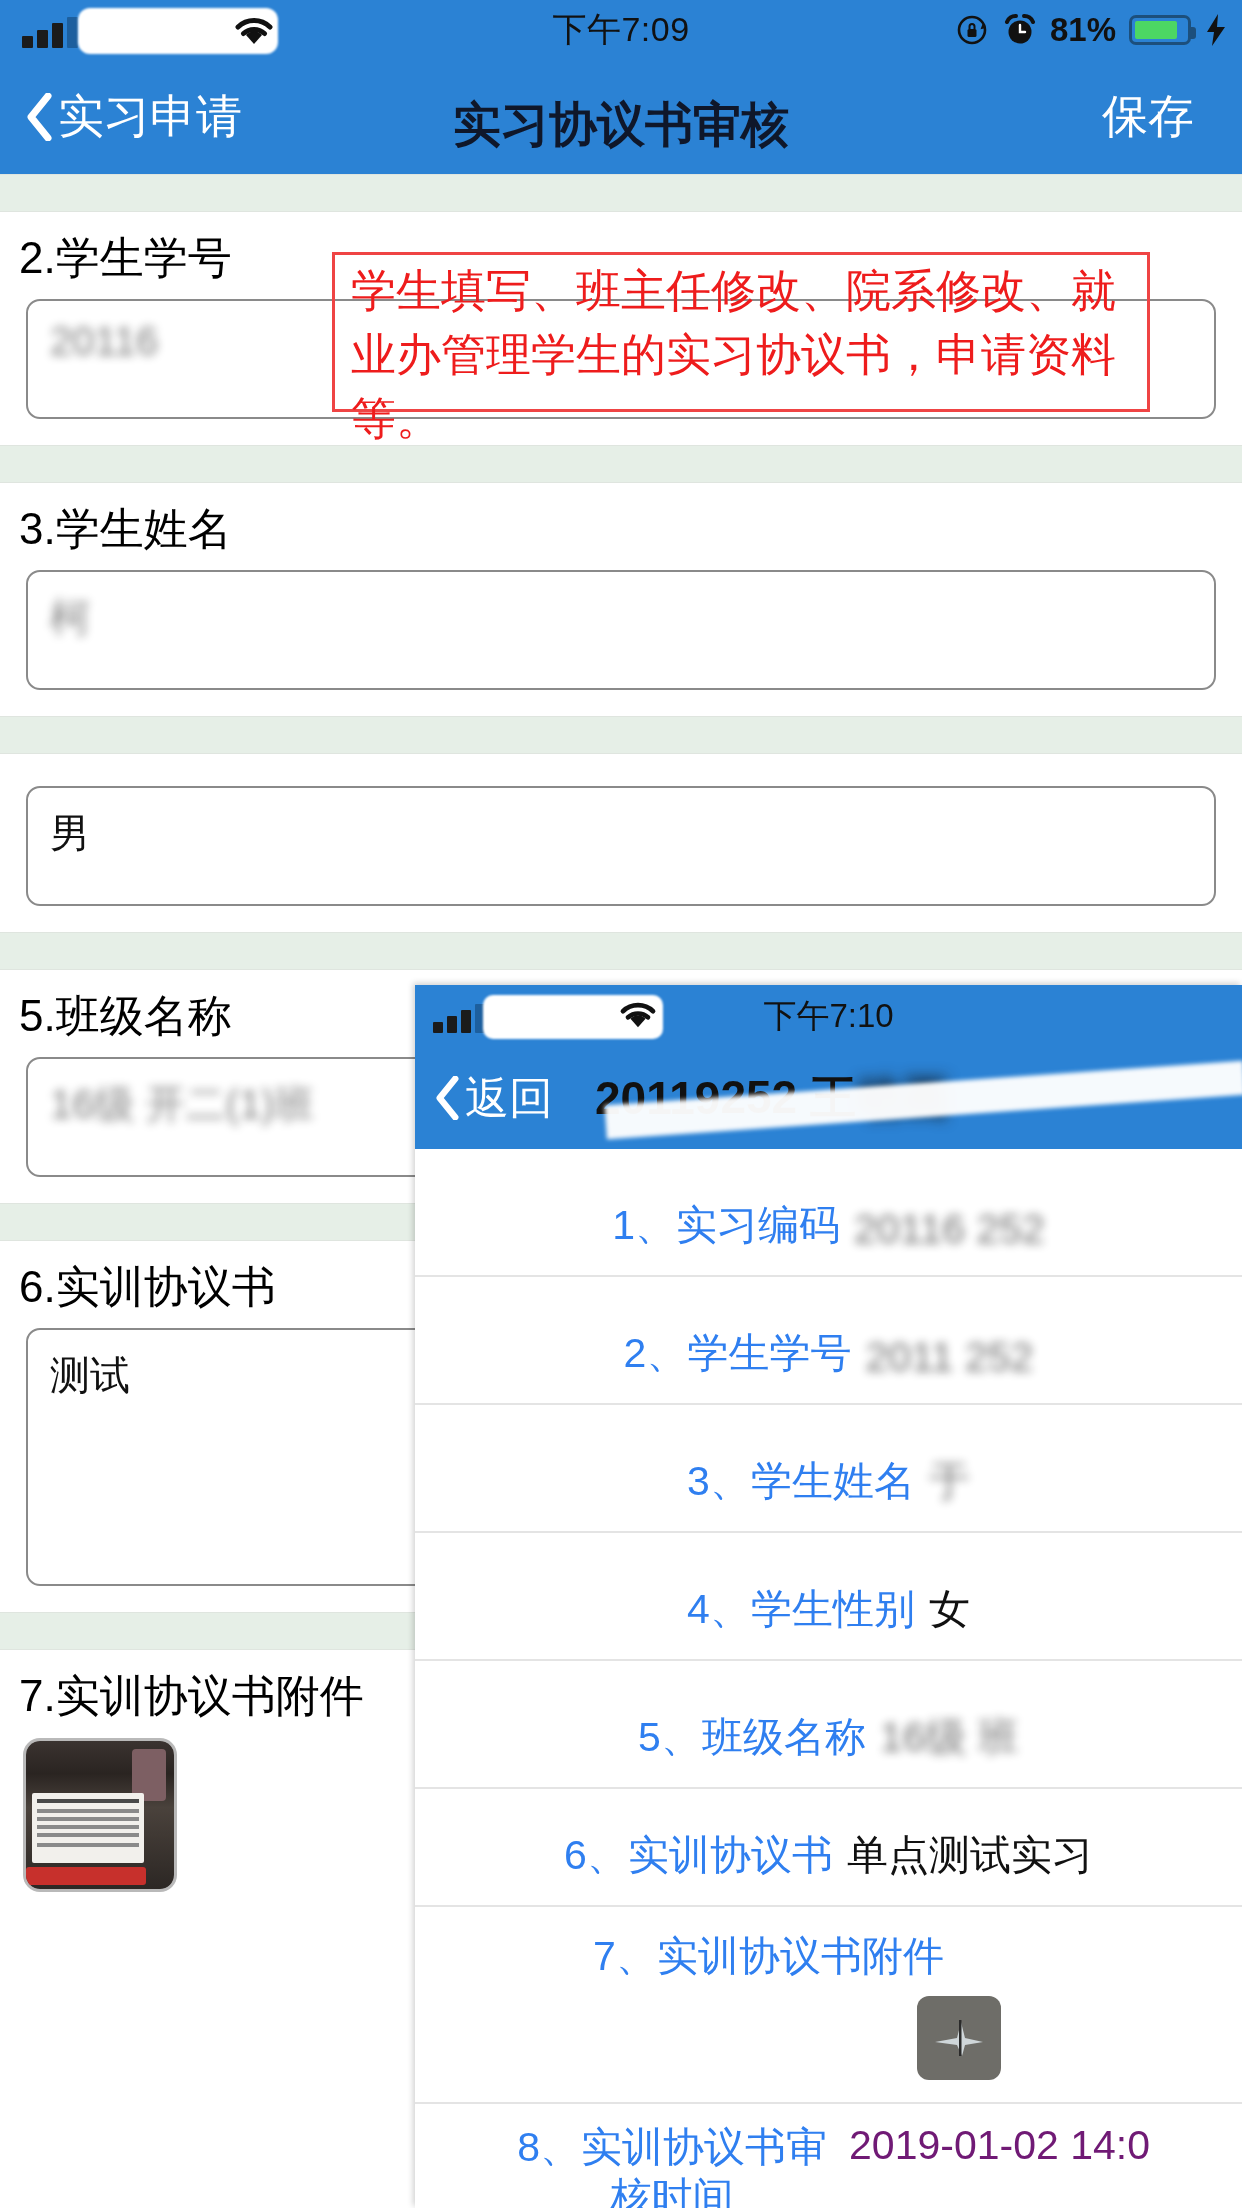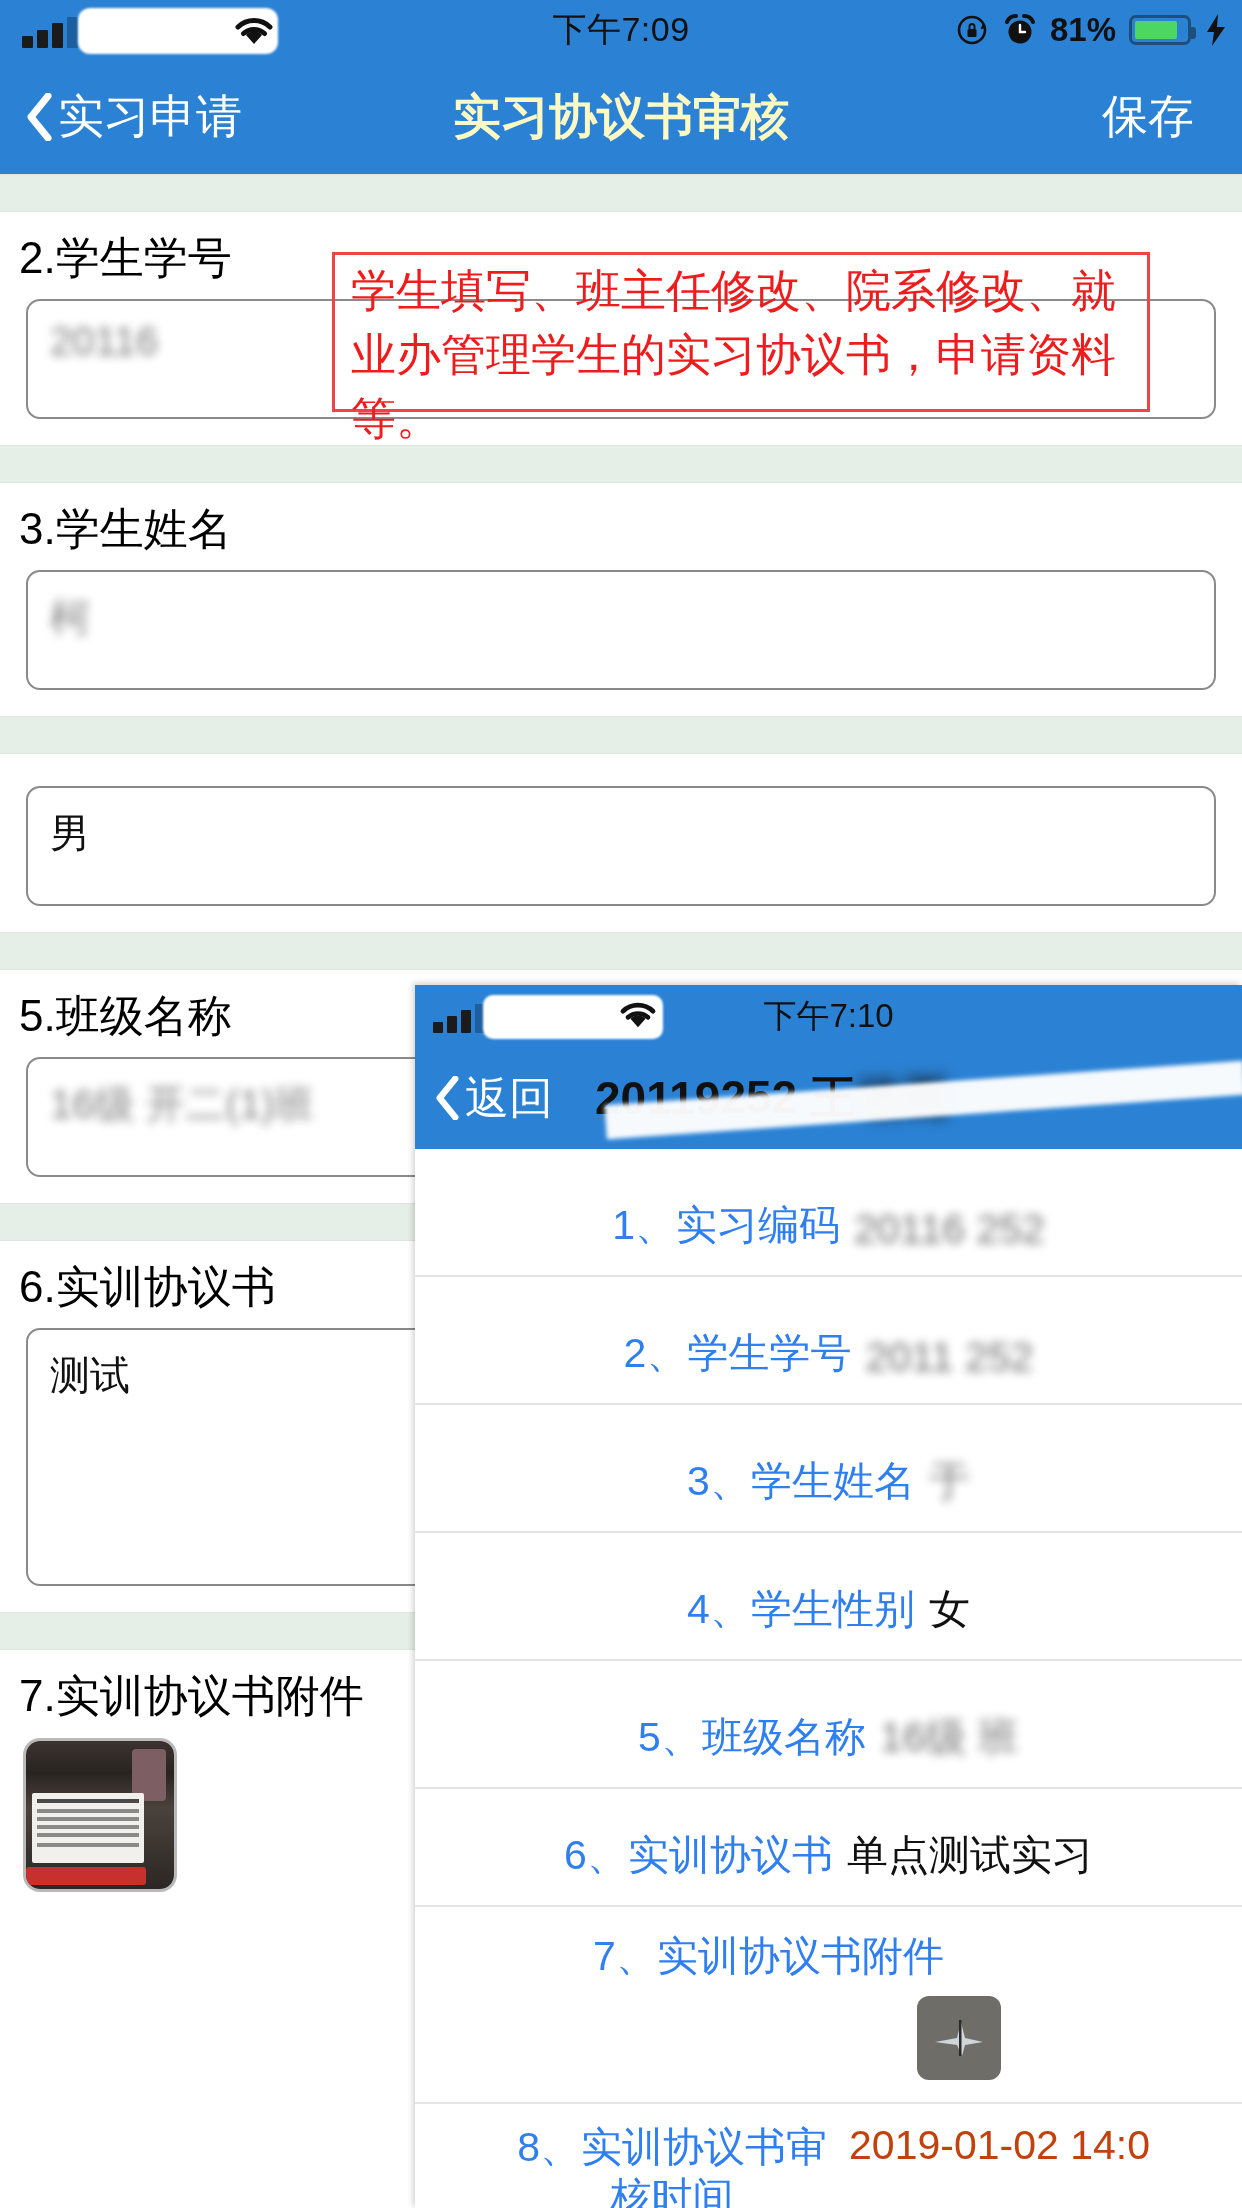--- a/index.html
+++ b/index.html
@@ -40,23 +40,23 @@
   .bolt { width:24px; height:34px; }
 
   .navbar {
     position:absolute; left:0; top:60px; width:1242px; height:114px;
     background:#2b82d4;
   }
   .nav-back { position:absolute; left:26px; top:0; height:114px; display:flex; align-items:center; color:#fff; }
   .nav-chevron { width:26px; height:48px; margin-right:6px; }
   .nav-back-label { font-size:46px; color:#fff; }
   .nav-title {
-    position:absolute; left:0; top:0; width:1242px; height:114px;
+    position:absolute; left:0; top:8px; width:1242px; height:114px;
     display:flex; align-items:center; justify-content:center;
-    font-size:48px; font-weight:700; color:#fef9c3;
+    font-size:48px; font-weight:700; color:#0f172a;
   }
   .nav-save { position:absolute; right:48px; top:0; height:114px; display:flex; align-items:center;
     font-size:46px; color:#ffffff; }
 
   .form { position:absolute; left:0; top:174px; width:1242px; height:2034px; background:#fff; }
   .band { width:1242px; height:38px; background:#e6efe7; border-top:1px solid #dfe5df; border-bottom:1px solid #dfe5df; }
   .field { padding: 18px 0 0 0; }
   .field-label { font-size:44px; color:#000000; padding-left:19px; line-height:1.25; }
   .field-box {
     margin:14px 26px 26px 26px; border:2px solid #8a8a8a; border-radius:14px;
@@ -139,21 +139,21 @@
   .ov-row.col .ov-key { margin-bottom:12px; }
   .ov-thumb {
     width:84px; height:84px; border-radius:12px; background:#6e6d68;
     position:relative; overflow:hidden; margin-left:14px;
   }
   .ov-thumb .plane {
     position:absolute; left:14px; top:22px; width:56px; height:40px;
   }
   .ov-row8 { display:flex; align-items:flex-start; justify-content:center; padding:18px 10px; }
   .ov-key-wrap { width:330px; text-align:center; color:#2f7ff0; font-size:41px; line-height:1.22; }
-  .ov-val8 { color:#c2410c; font-size:41px; margin-left:12px; white-space:nowrap; }
+  .ov-val8 { color:#701a75; font-size:41px; margin-left:12px; white-space:nowrap; }
 </style>
 </head>
 <body>
 
 <div id="screen">
 
   <div class="statusbar">
     <div class="sb-left">
       <div class="bar b1"></div>
         <div class="bar b2"></div>

